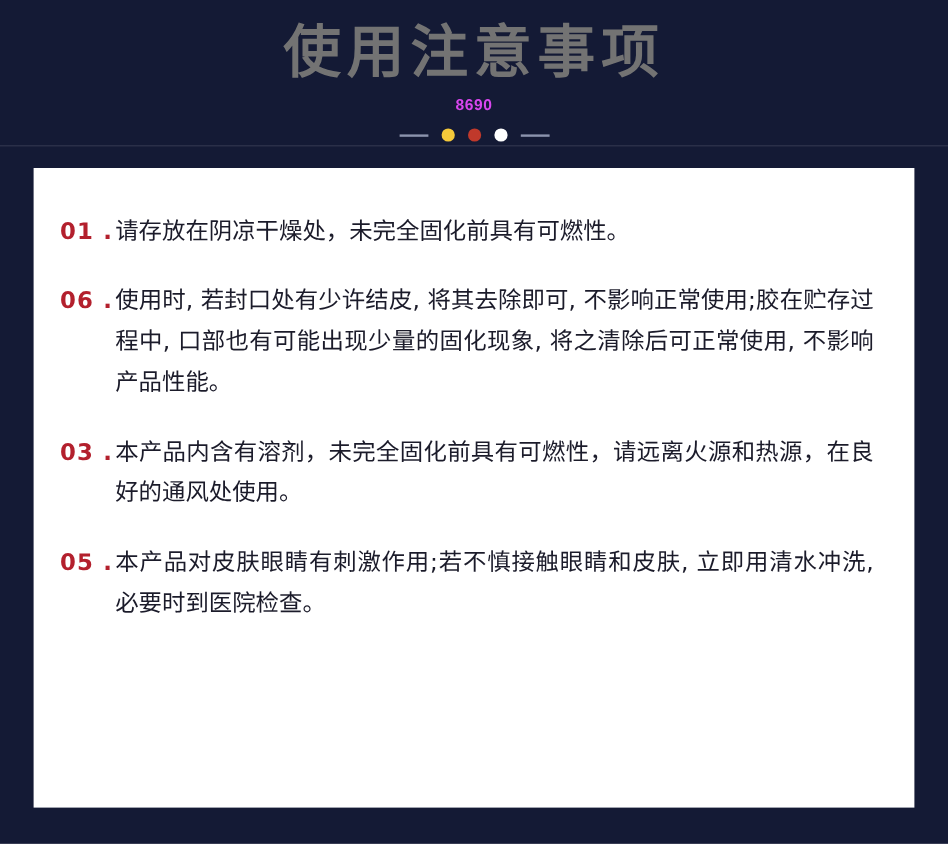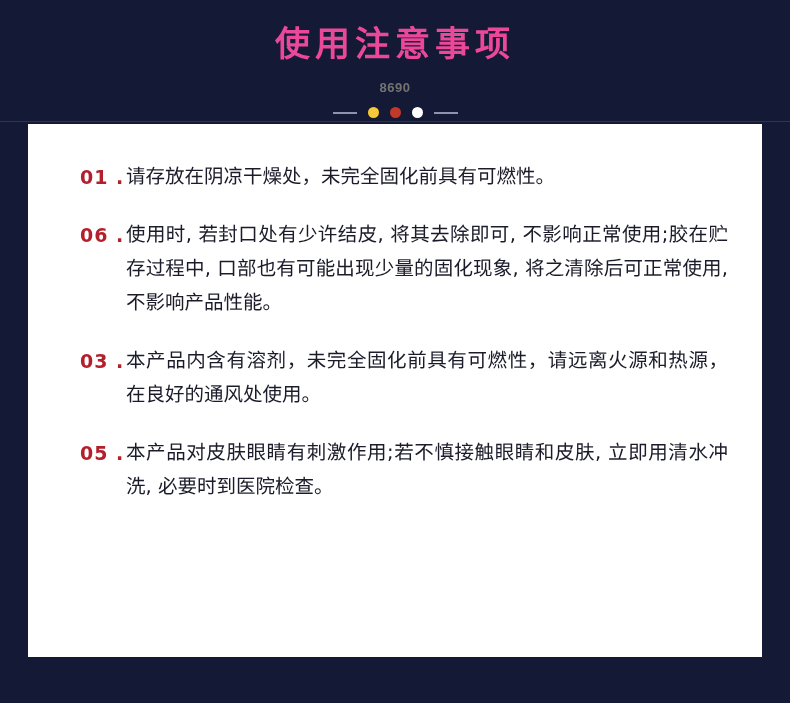--- a/index.html
+++ b/index.html
@@ -24,32 +24,32 @@
   
   .header {
     position: relative;
     width: 100%;
     height: 122px;
     text-align: center;
     padding-top: 16px;
     box-sizing: border-box;
   }
   .header-title {
-    color: #ec4899;
-    font-size: 35px;
+    color: #737373;
+    font-size: 48px;
     font-weight: bold;
     letter-spacing: 5px;
     line-height: 56px;
     margin: 0;
     padding: 0;
     font-family: "DejaVu Sans", "Liberation Sans", sans-serif;
   }
   .header-sub {
     margin-top: 8px;
-    color: #737373;
+    color: #d946ef;
     font-size: 13px;
     font-weight: bold;
     letter-spacing: 1.4px;
     display: flex;
     align-items: center;
     justify-content: center;
     gap: 14px;
     flex-direction: column;
   }
   .header-sub .code {
@@ -84,26 +84,26 @@
     right: 0;
     bottom: 0;
     height: 1px;
     background: rgba(255,255,255,0.12);
   }
 
   
   .card {
     position: absolute;
     left: 28px;
-    top: 124px;
+    top: 140px;
     width: 734px;
     height: 533px;
     background: #ffffff;
     box-sizing: border-box;
-    padding: 36px 34px 20px 52px;
+    padding: 36px 34px 20px 22px;
   }
   .list {
     margin: 0;
     padding: 0;
     list-style: none;
   }
   .item {
     display: flex;
     align-items: flex-start;
     margin-bottom: 24px;

